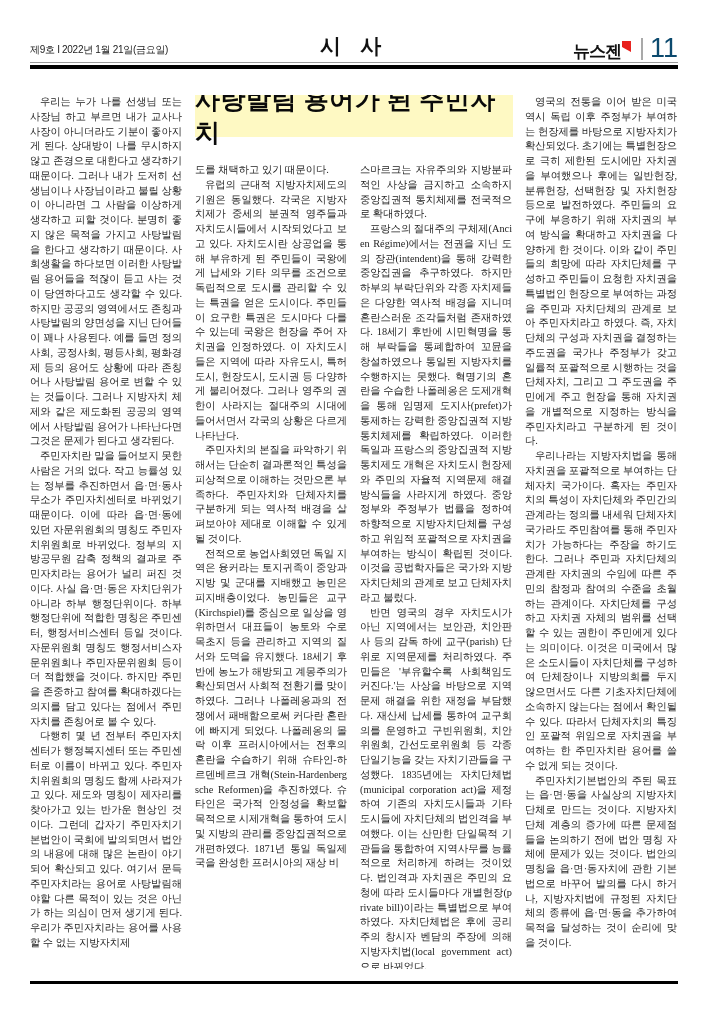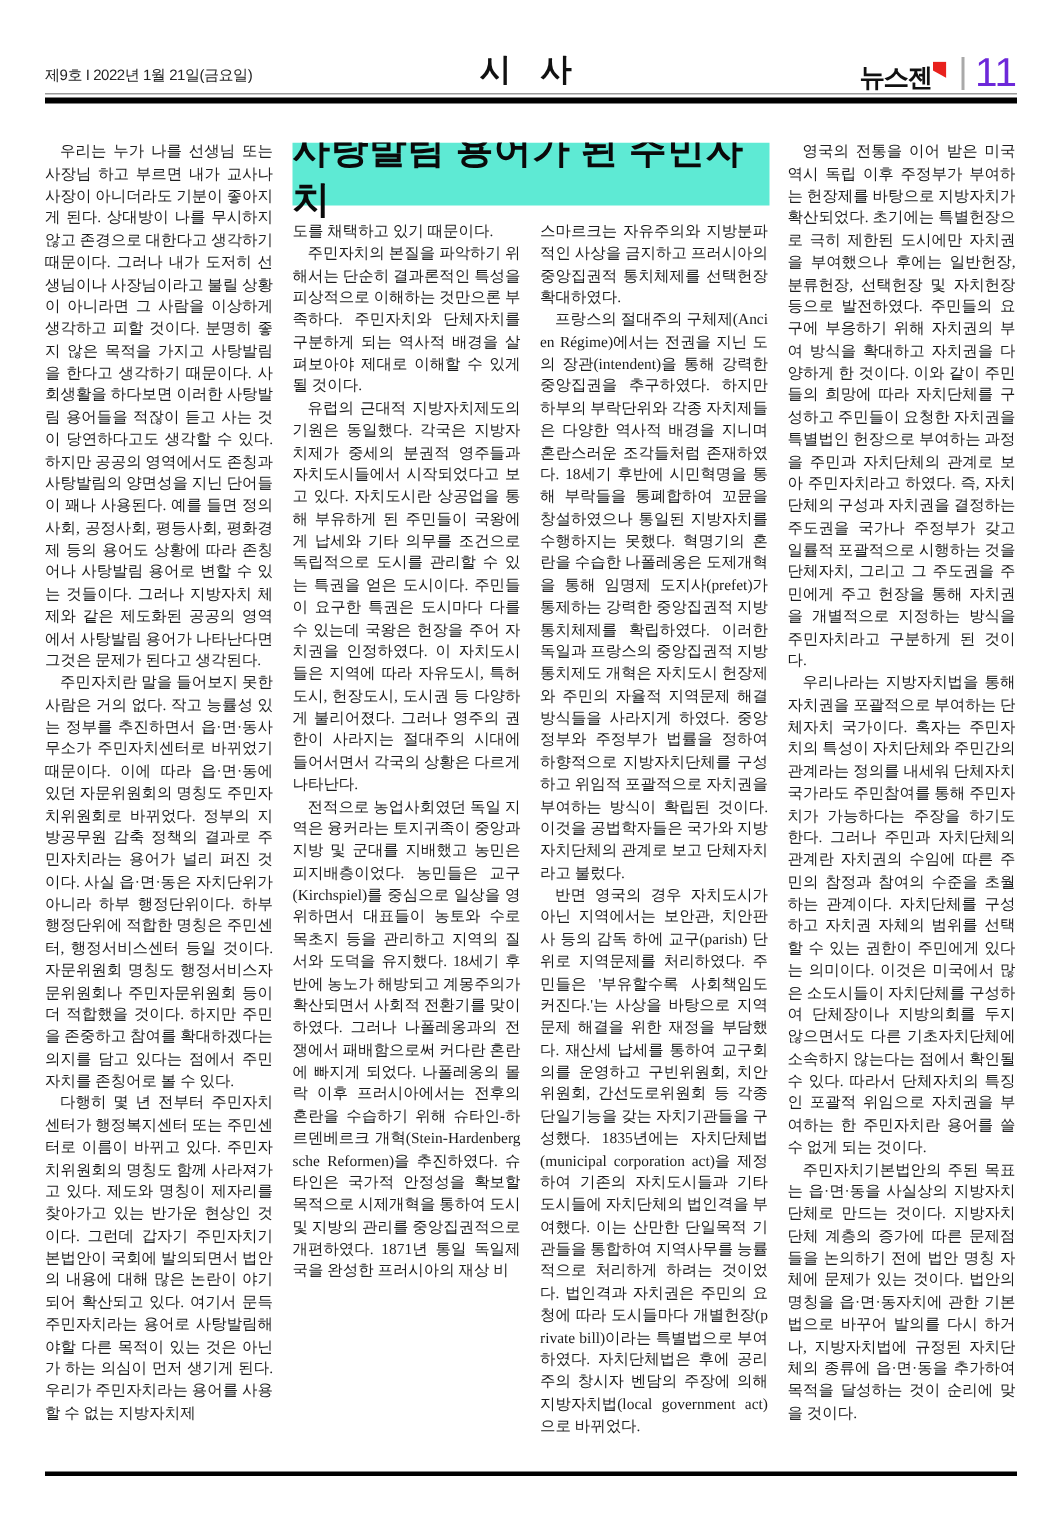--- a/index.html
+++ b/index.html
@@ -22,42 +22,42 @@
     position:absolute;right:0;bottom:0;display:flex;align-items:flex-end;
     font-family:"Liberation Sans","DejaVu Sans",sans-serif;
     text-align:center;
   }
   .logo-text{font-size:17px;font-weight:bold;color:#111;letter-spacing:-1px;line-height:1;}
   .logo-mark{
     width:9px;height:11px;background:#e8211d;display:inline-block;
     clip-path:polygon(100% 0,100% 100%,0 55%,0 0);margin:0 2px 8px 1px;align-self:flex-end;
   }
   .pagenum-sep{width:2px;height:22px;background:#a9a9a9;margin:0 7px 0 8px;}
-  .page-number{font-size:27px;line-height:0.85;color:#6d28d9;font-weight:400;}
+  .page-number{font-size:27px;line-height:0.85;color:#0c4a6e;font-weight:400;}
   .rule-gray{position:absolute;top:62px;left:30px;right:30px;height:1px;background:#9a9a9a;}
   .rule-black{position:absolute;top:65px;left:30px;right:30px;height:4px;background:#000;}
   
   .headline-box{
     position:absolute;left:165px;top:0;width:318px;height:42px;
-    background:#5eead4;display:flex;align-items:center;justify-content:center;
+    background:#fef9c3;display:flex;align-items:center;justify-content:center;
   }
   .headline-text{
     font-size:25px;font-weight:bold;color:#0a0a0a;letter-spacing:0.5px;
     font-family:"Liberation Serif","DejaVu Serif",serif;
   }
   
   .columns{
     position:absolute;top:95px;left:30px;width:648px;height:874px;
     display:flex;gap:13px;overflow:hidden;
   }
   .col{
     width:152px;flex:0 0 152px;font-size:10.3px;line-height:14.75px;
     text-align:justify;word-break:break-all;overflow:hidden;color:#1c1c1c;
   }
-  .col-offset{padding-top:53px;}
+  .col-offset{padding-top:53px;margin-top:15px;}
   .col p{margin:0;text-indent:10px;}
   .col p.cont{text-indent:0;}
   .byline{
     text-align:right;font-weight:bold;font-size:10.3px;margin-top:23px;
     color:#111;
   }
   .bottom-rule{position:absolute;top:981px;left:30px;right:30px;height:3px;background:#000;}
 </style>
 </head>
 <body>
@@ -84,27 +84,27 @@
     </div>
 
     <div class="col">
       <p>우리는 누가 나를 선생님 또는 사장님 하고 부르면 내가 교사나 사장이 아니더라도 기분이 좋아지게 된다. 상대방이 나를 무시하지 않고 존경으로 대한다고 생각하기 때문이다. 그러나 내가 도저히 선생님이나 사장님이라고 불릴 상황이 아니라면 그 사람을 이상하게 생각하고 피할 것이다. 분명히 좋지 않은 목적을 가지고 사탕발림을 한다고 생각하기 때문이다. 사회생활을 하다보면 이러한 사탕발림 용어들을 적잖이 듣고 사는 것이 당연하다고도 생각할 수 있다. 하지만 공공의 영역에서도 존칭과 사탕발림의 양면성을 지닌 단어들이 꽤나 사용된다. 예를 들면 정의사회, 공정사회, 평등사회, 평화경제 등의 용어도 상황에 따라 존칭어나 사탕발림 용어로 변할 수 있는 것들이다. 그러나 지방자치 체제와 같은 제도화된 공공의 영역에서 사탕발림 용어가 나타난다면 그것은 문제가 된다고 생각된다.</p>
       <p>주민자치란 말을 들어보지 못한 사람은 거의 없다. 작고 능률성 있는 정부를 추진하면서 읍·면·동사무소가 주민자치센터로 바뀌었기 때문이다. 이에 따라 읍·면·동에 있던 자문위원회의 명칭도 주민자치위원회로 바뀌었다. 정부의 지방공무원 감축 정책의 결과로 주민자치라는 용어가 널리 퍼진 것이다. 사실 읍·면·동은 자치단위가 아니라 하부 행정단위이다. 하부 행정단위에 적합한 명칭은 주민센터, 행정서비스센터 등일 것이다. 자문위원회 명칭도 행정서비스자문위원회나 주민자문위원회 등이 더 적합했을 것이다. 하지만 주민을 존중하고 참여를 확대하겠다는 의지를 담고 있다는 점에서 주민자치를 존칭어로 볼 수 있다.</p>
       <p>다행히 몇 년 전부터 주민자치센터가 행정복지센터 또는 주민센터로 이름이 바뀌고 있다. 주민자치위원회의 명칭도 함께 사라져가고 있다. 제도와 명칭이 제자리를 찾아가고 있는 반가운 현상인 것이다. 그런데 갑자기 주민자치기본법안이 국회에 발의되면서 법안의 내용에 대해 많은 논란이 야기되어 확산되고 있다. 여기서 문득 주민자치라는 용어로 사탕발림해야할 다른 목적이 있는 것은 아닌가 하는 의심이 먼저 생기게 된다. 우리가 주민자치라는 용어를 사용할 수 없는 지방자치제</p>
     </div>
 
     <div class="col col-offset">
       <p class="cont">도를 채택하고 있기 때문이다.</p>
+      <p>유럽의 근대적 지방자치제도의 기원은 동일했다. 각국은 지방자치제가 중세의 분권적 영주들과 자치도시들에서 시작되었다고 보고 있다. 자치도시란 상공업을 통해 부유하게 된 주민들이 국왕에게 납세와 기타 의무를 조건으로 독립적으로 도시를 관리할 수 있는 특권을 얻은 도시이다. 주민들이 요구한 특권은 도시마다 다를 수 있는데 국왕은 헌장을 주어 자치권을 인정하였다. 이 자치도시들은 지역에 따라 자유도시, 특허도시, 헌장도시, 도시권 등 다양하게 불리어졌다. 그러나 영주의 권한이 사라지는 절대주의 시대에 들어서면서 각국의 상황은 다르게 나타난다.</p>
       <p>주민자치의 본질을 파악하기 위해서는 단순히 결과론적인 특성을 피상적으로 이해하는 것만으론 부족하다. 주민자치와 단체자치를 구분하게 되는 역사적 배경을 살펴보아야 제대로 이해할 수 있게 될 것이다.</p>
-      <p>유럽의 근대적 지방자치제도의 기원은 동일했다. 각국은 지방자치제가 중세의 분권적 영주들과 자치도시들에서 시작되었다고 보고 있다. 자치도시란 상공업을 통해 부유하게 된 주민들이 국왕에게 납세와 기타 의무를 조건으로 독립적으로 도시를 관리할 수 있는 특권을 얻은 도시이다. 주민들이 요구한 특권은 도시마다 다를 수 있는데 국왕은 헌장을 주어 자치권을 인정하였다. 이 자치도시들은 지역에 따라 자유도시, 특허도시, 헌장도시, 도시권 등 다양하게 불리어졌다. 그러나 영주의 권한이 사라지는 절대주의 시대에 들어서면서 각국의 상황은 다르게 나타난다.</p>
       <p>전적으로 농업사회였던 독일 지역은 융커라는 토지귀족이 중앙과 지방 및 군대를 지배했고 농민은 피지배층이었다. 농민들은 교구(Kirchspiel)를 중심으로 일상을 영위하면서 대표들이 농토와 수로 목초지 등을 관리하고 지역의 질서와 도덕을 유지했다. 18세기 후반에 농노가 해방되고 계몽주의가 확산되면서 사회적 전환기를 맞이하였다. 그러나 나폴레옹과의 전쟁에서 패배함으로써 커다란 혼란에 빠지게 되었다. 나폴레옹의 몰락 이후 프러시아에서는 전후의 혼란을 수습하기 위해 슈타인-하르덴베르크 개혁(Stein-Hardenbergsche Reformen)을 추진하였다. 슈타인은 국가적 안정성을 확보할 목적으로 시제개혁을 통하여 도시 및 지방의 관리를 중앙집권적으로 개편하였다. 1871년 통일 독일제국을 완성한 프러시아의 재상 비</p>
     </div>
 
     <div class="col col-offset">
-      <p class="cont">스마르크는 자유주의와 지방분파적인 사상을 금지하고 프러시아의 중앙집권적 통치체제를 선택헌장 확대하였다.</p>
+      <p class="cont">스마르크는 자유주의와 지방분파적인 사상을 금지하고 소속하지 중앙집권적 통치체제를 전국적으로 확대하였다.</p>
       <p>프랑스의 절대주의 구체제(Ancien Régime)에서는 전권을 지닌 도의 장관(intendent)을 통해 강력한 중앙집권을 추구하였다. 하지만 하부의 부락단위와 각종 자치제들은 다양한 역사적 배경을 지니며 혼란스러운 조각들처럼 존재하였다. 18세기 후반에 시민혁명을 통해 부락들을 통폐합하여 꼬뮨을 창설하였으나 통일된 지방자치를 수행하지는 못했다. 혁명기의 혼란을 수습한 나폴레옹은 도제개혁을 통해 임명제 도지사(prefet)가 통제하는 강력한 중앙집권적 지방통치체제를 확립하였다. 이러한 독일과 프랑스의 중앙집권적 지방통치제도 개혁은 자치도시 헌장제와 주민의 자율적 지역문제 해결 방식들을 사라지게 하였다. 중앙정부와 주정부가 법률을 정하여 하향적으로 지방자치단체를 구성하고 위임적 포괄적으로 자치권을 부여하는 방식이 확립된 것이다. 이것을 공법학자들은 국가와 지방자치단체의 관계로 보고 단체자치라고 불렀다.</p>
       <p>반면 영국의 경우 자치도시가 아닌 지역에서는 보안관, 치안판사 등의 감독 하에 교구(parish) 단위로 지역문제를 처리하였다. 주민들은 '부유할수록 사회책임도 커진다.'는 사상을 바탕으로 지역문제 해결을 위한 재정을 부담했다. 재산세 납세를 통하여 교구회의를 운영하고 구빈위원회, 치안위원회, 간선도로위원회 등 각종 단일기능을 갖는 자치기관들을 구성했다. 1835년에는 자치단체법(municipal corporation act)을 제정하여 기존의 자치도시들과 기타 도시들에 자치단체의 법인격을 부여했다. 이는 산만한 단일목적 기관들을 통합하여 지역사무를 능률적으로 처리하게 하려는 것이었다. 법인격과 자치권은 주민의 요청에 따라 도시들마다 개별헌장(private bill)이라는 특별법으로 부여하였다. 자치단체법은 후에 공리주의 창시자 벤담의 주장에 의해 지방자치법(local government act)으로 바뀌었다.</p>
     </div>
 
     <div class="col">
       <p>영국의 전통을 이어 받은 미국 역시 독립 이후 주정부가 부여하는 헌장제를 바탕으로 지방자치가 확산되었다. 초기에는 특별헌장으로 극히 제한된 도시에만 자치권을 부여했으나 후에는 일반헌장, 분류헌장, 선택헌장 및 자치헌장 등으로 발전하였다. 주민들의 요구에 부응하기 위해 자치권의 부여 방식을 확대하고 자치권을 다양하게 한 것이다. 이와 같이 주민들의 희망에 따라 자치단체를 구성하고 주민들이 요청한 자치권을 특별법인 헌장으로 부여하는 과정을 주민과 자치단체의 관계로 보아 주민자치라고 하였다. 즉, 자치단체의 구성과 자치권을 결정하는 주도권을 국가나 주정부가 갖고 일률적 포괄적으로 시행하는 것을 단체자치, 그리고 그 주도권을 주민에게 주고 헌장을 통해 자치권을 개별적으로 지정하는 방식을 주민자치라고 구분하게 된 것이다.</p>
       <p>우리나라는 지방자치법을 통해 자치권을 포괄적으로 부여하는 단체자치 국가이다. 혹자는 주민자치의 특성이 자치단체와 주민간의 관계라는 정의를 내세워 단체자치국가라도 주민참여를 통해 주민자치가 가능하다는 주장을 하기도 한다. 그러나 주민과 자치단체의 관계란 자치권의 수임에 따른 주민의 참정과 참여의 수준을 초월하는 관계이다. 자치단체를 구성하고 자치권 자체의 범위를 선택할 수 있는 권한이 주민에게 있다는 의미이다. 이것은 미국에서 많은 소도시들이 자치단체를 구성하여 단체장이나 지방의회를 두지 않으면서도 다른 기초자치단체에 소속하지 않는다는 점에서 확인될 수 있다. 따라서 단체자치의 특징인 포괄적 위임으로 자치권을 부여하는 한 주민자치란 용어를 쓸 수 없게 되는 것이다.</p>
       <p>주민자치기본법안의 주된 목표는 읍·면·동을 사실상의 지방자치단체로 만드는 것이다. 지방자치단체 계층의 증가에 따른 문제점들을 논의하기 전에 법안 명칭 자체에 문제가 있는 것이다. 법안의 명칭을 읍·면·동자치에 관한 기본법으로 바꾸어 발의를 다시 하거나, 지방자치법에 규정된 자치단체의 종류에 읍·면·동을 추가하여 목적을 달성하는 것이 순리에 맞을 것이다.</p>
       <div class="byline">최봉수 교수</div>
     </div>

